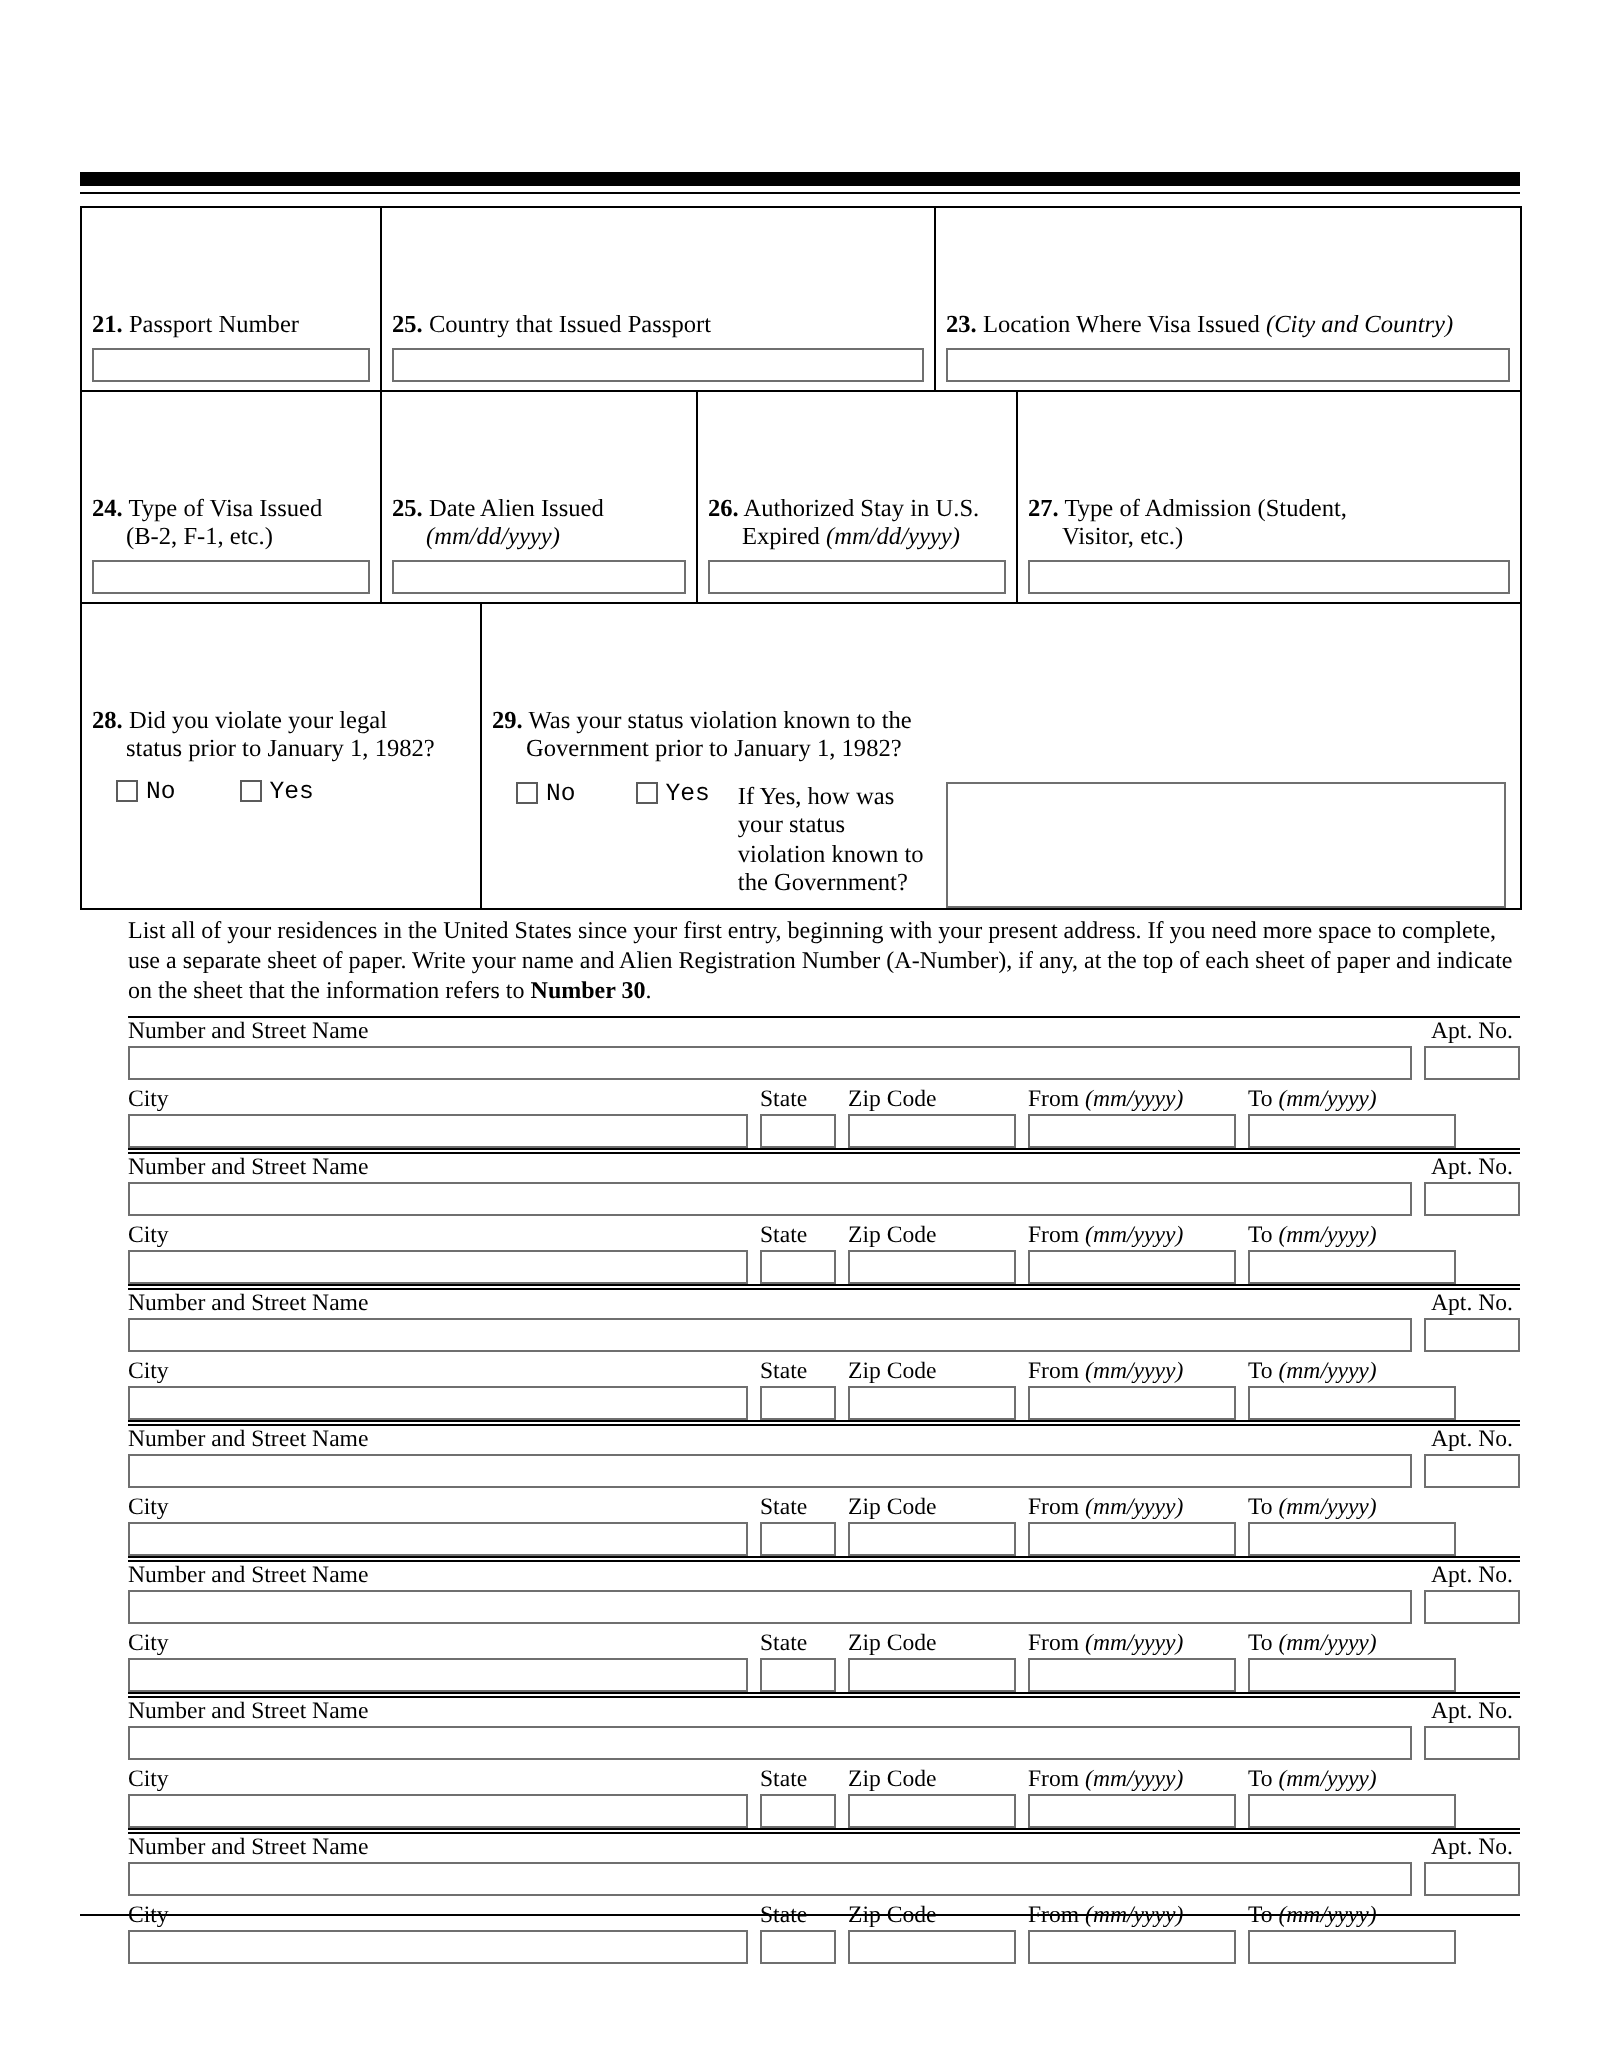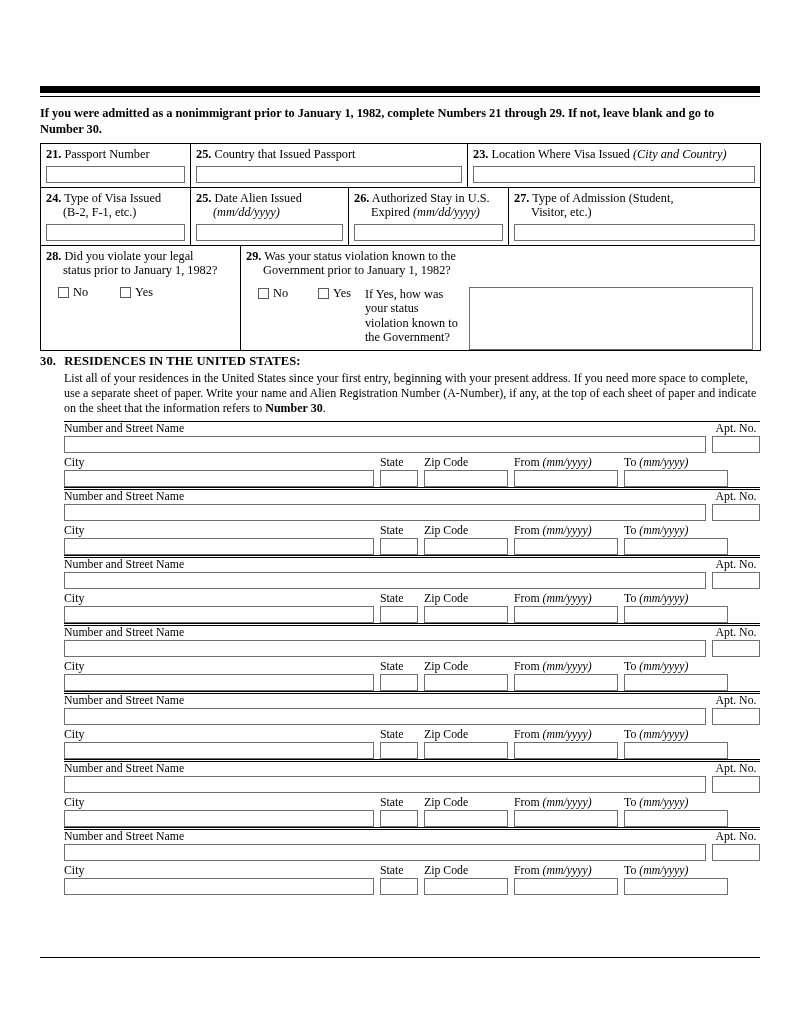--- a/index.html
+++ b/index.html
@@ -55,41 +55,41 @@
   .tbl {
     border-collapse: collapse;
     width: 720px;
     table-layout: fixed;
   }
   .tbl td {
     border: 1px solid #000;
     vertical-align: top;
     padding: 0;
   }
-  .cellpad { padding: 3px 5px 5px 5px; }
+  .cellpad { padding: 3px 5px 5px 5px; margin-top: 48px; }
   .lbl {
     font-size: 12.3px;
     line-height: 14.5px;
     white-space: nowrap;
   }
   .lbl .num { font-weight: bold; }
   .lbl .ital { font-style: italic; }
   .indent { padding-left: 17px; display: block; }
   .field {
     border: 1px solid #6f6f6f;
     background: #fff;
     height: 17px;
     margin: 4px 5px 4px 5px;
     box-sizing: border-box;
     display: block;
   }
 
   
   .ckrow { display: flex; align-items: flex-start; padding: 8px 0 0 0; }
-  .ckgroup { display: flex; align-items: center; margin-right: 14px; }
+  .ckgroup { display: flex; margin-right: 14px; font-family: Liberation Mono, monospace; }
   .cbox {
     width: 11px; height: 11px;
     border: 1px solid #5b5b5b;
     background: #fff;
     display: inline-block;
     box-sizing: border-box;
     margin-right: 4px;
   }
   .cklabel { font-size: 12.3px; line-height: 13px; }
   .q29note {
@@ -175,21 +175,20 @@
 </style>
 </head>
 <body>
 
 <div class="page">
   <div class="sheet">
 
     <div class="topbar"></div>
     <div class="topbar-thin"></div>
 
-    <div class="intro">If you were admitted as a nonimmigrant prior to January 1, 1982, complete Numbers 21 through 29.  If not, leave blank and go to Number 30.</div>
 
     <table class="tbl" style="margin-top:6px;">
       <colgroup>
           <col style="width:150px">
           <col style="width:277px">
           <col style="width:293px">
         </colgroup>
       <tbody>
           <tr>
         <td>
@@ -333,24 +332,20 @@
               <span class="q29note">If Yes, how was your status violation known to the Government?</span>
               <span class="bigbox"></span>
             </div>
           </div>
         </td>
       </tr>
     </tbody>
       </table>
 
     <div class="sec30">
-      <div class="sec30-head">
-        <span>30.</span>
-        <span style="margin-left:5px">RESIDENCES IN THE UNITED STATES:</span>
-      </div>
       <div class="sec30-body"><span>List all of your residences in the United States since your first entry, beginning with your present address.  If you need more space to complete, use a separate sheet of paper.  Write your name and Alien Registration Number (A-Number), if any, at the top of each sheet of paper and indicate on the sheet that the information refers to </span><b>Number 30</b><span>.</span></div>
     </div>
 
     <div class="res-wrap">
       <div id="residences">
           <div class="res-block">
             <div class="res-sep first"></div>
             <div class="res-row">
               <div class="rescell" style="width:642px">
                 <div class="reslbl">Number and Street Name</div>

